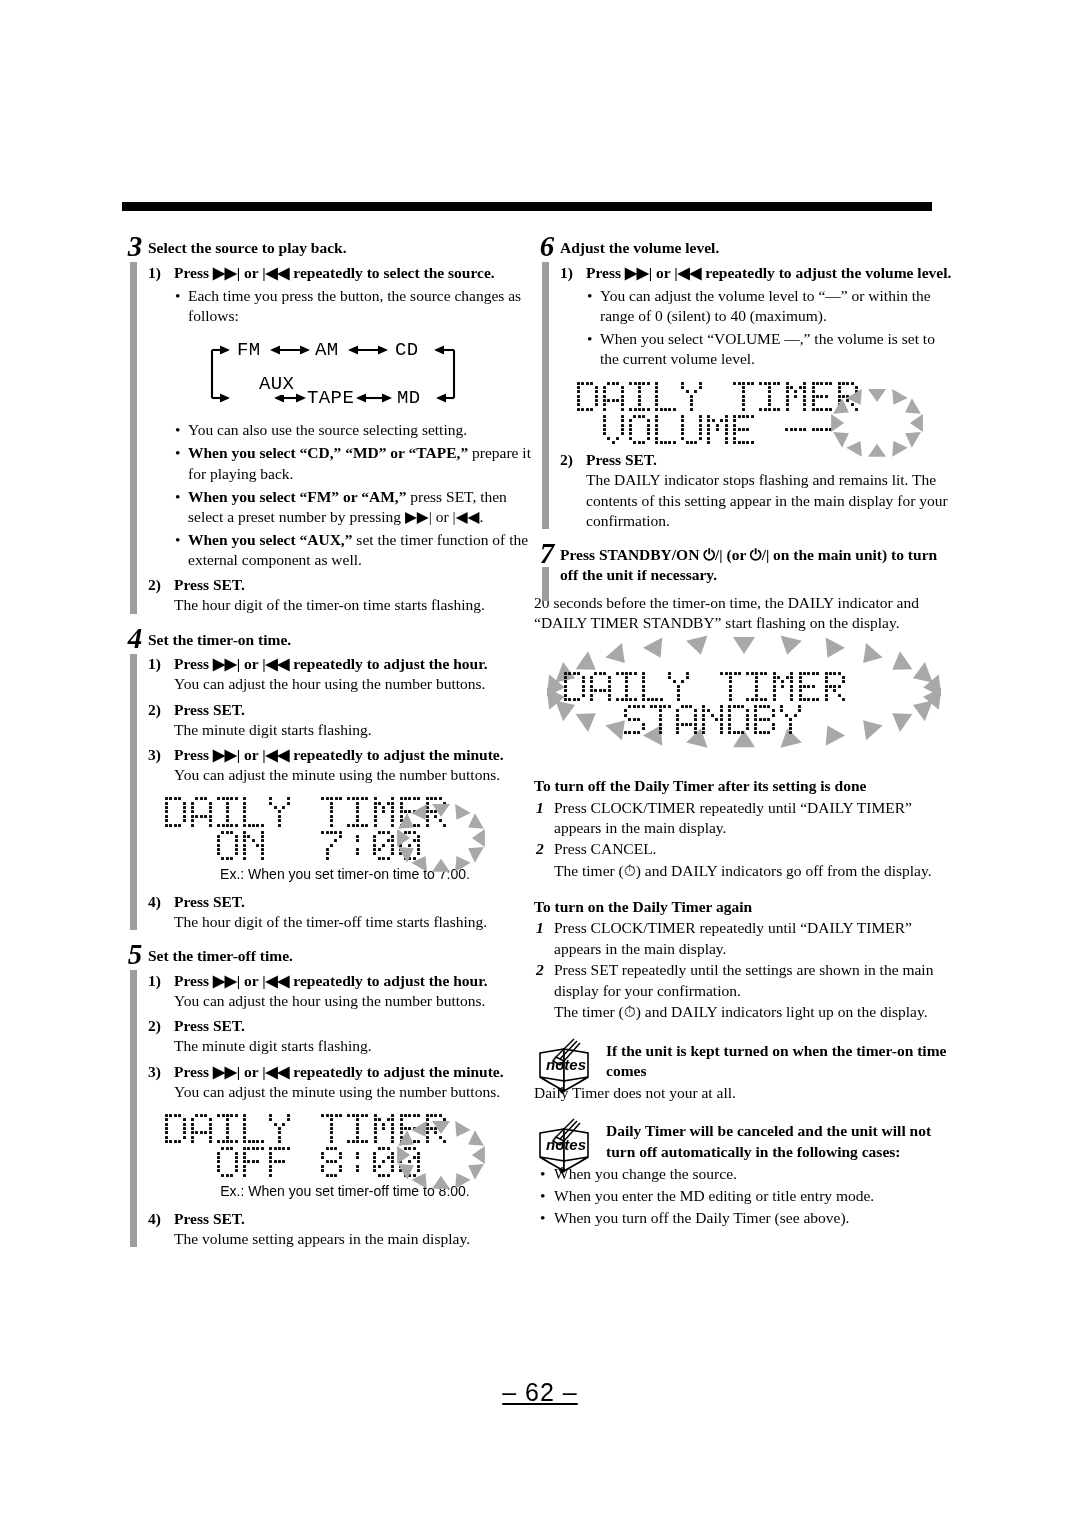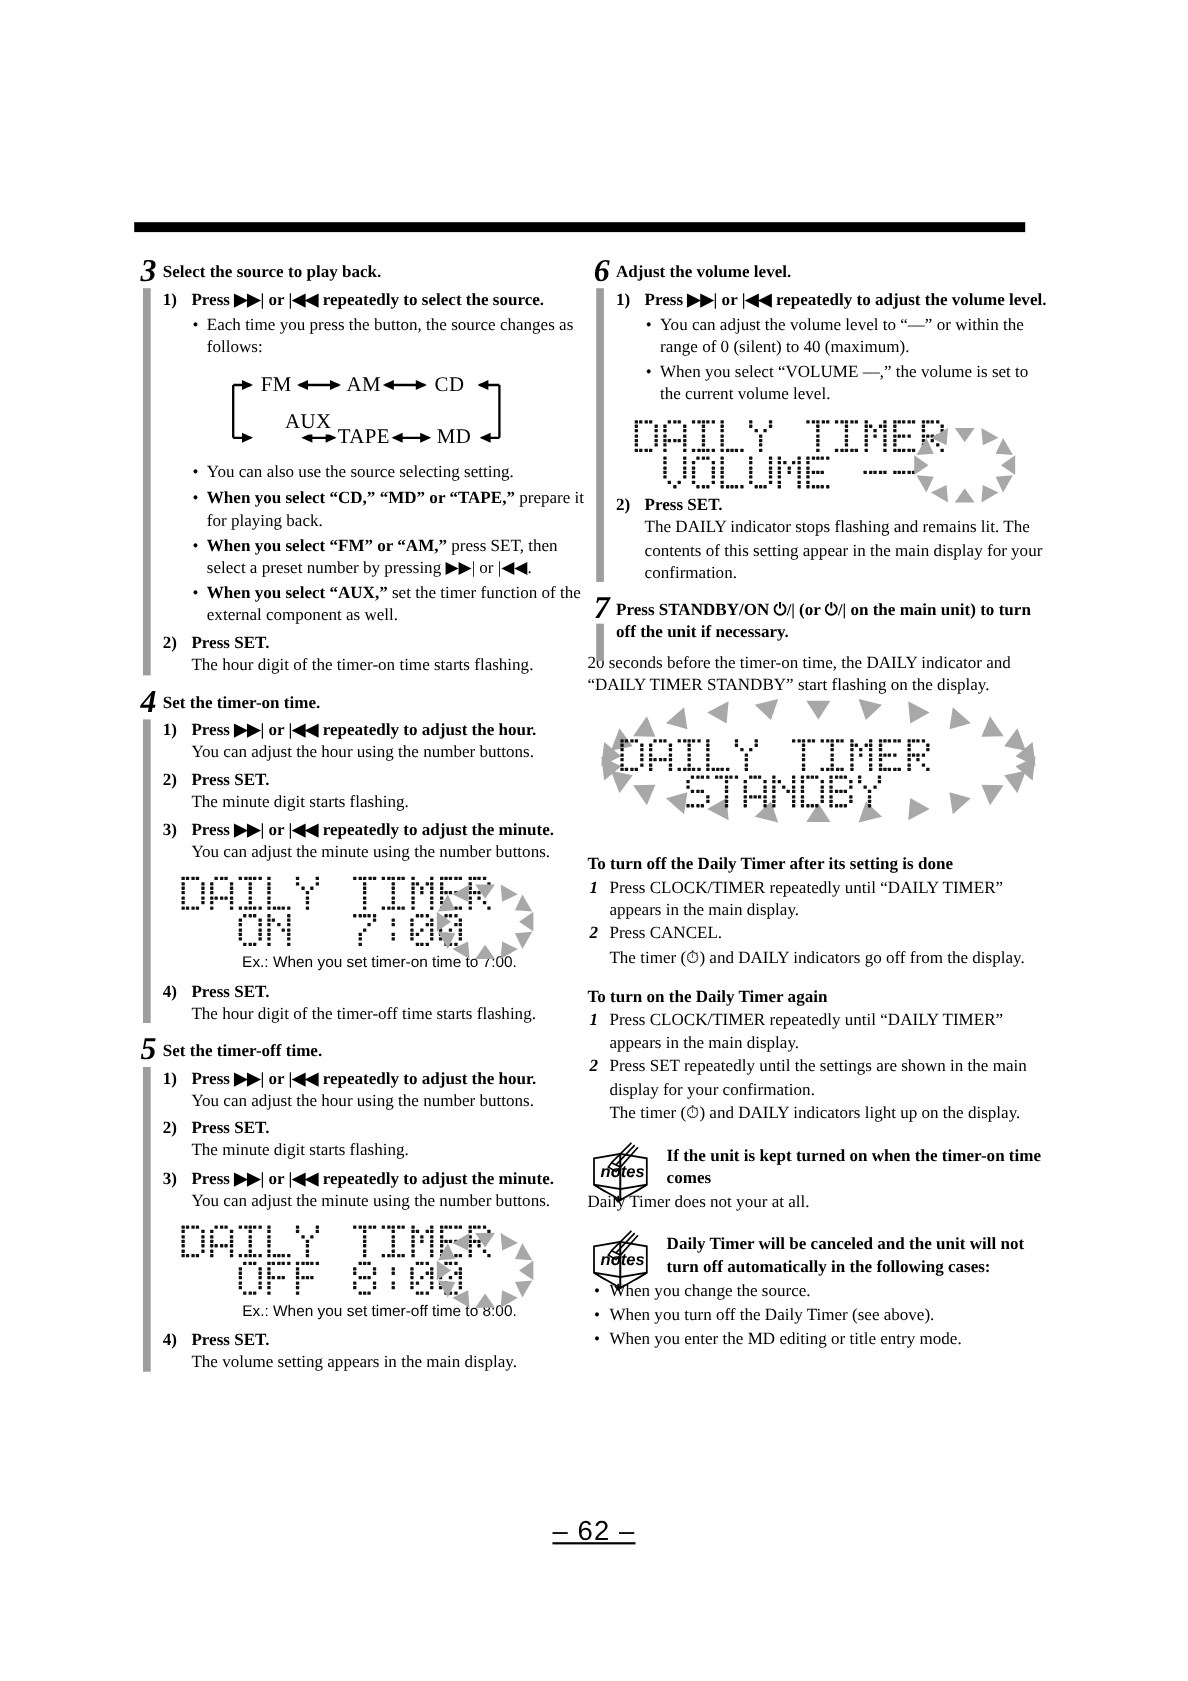--- a/index.html
+++ b/index.html
@@ -35,21 +35,21 @@
 
   .plain{font-size:15.5px;line-height:1.32;margin-top:8px;}
 
   .sec-head{font-weight:bold;font-size:15.5px;margin-top:16px;line-height:1.3;}
   .num-item{position:relative;padding-left:20px;font-size:15.5px;line-height:1.32;margin-top:1px;}
   .num-item .n{position:absolute;left:2px;top:0;font-weight:bold;font-style:italic;
                font-family:"Liberation Serif",serif;}
 
   
   .flow{margin:10px 0 6px 56px;width:270px;height:78px;position:relative;
-        font-family:Liberation Serif, serif;}
+        font-family:Liberation Mono, monospace;}
   .flow svg{position:absolute;left:0;top:0;}
   .flow .lbl{position:absolute;font-size:19px;letter-spacing:.4px;background:#fff;padding:0 1px;}
 
   
   .lcd{position:relative;margin:12px auto 4px auto;}
   .lcd-rows{position:relative;}
   .dmrow{display:flex;justify-content:flex-start;align-items:flex-start;}
   .dmchar{display:grid;grid-template-columns:repeat(5,3px);grid-template-rows:repeat(7,3px);
           gap:1.4px;margin-right:5.5px;}
   .dot{width:3px;height:3px;background:#111;border-radius:.5px;}
@@ -3228,19 +3228,19 @@
             <path d="M22,20 L40,2"></path>
               <path d="M26,22 L43,4"></path>
               <path d="M30,24 L46,6"></path>
             <path d="M19,24 L22,20 L30,24 L26,28 Z" fill="#fff"></path>
           </g>
           <text x="32" y="33" font-family="Liberation Sans, sans-serif" font-size="15" font-weight="bold" font-style="italic" text-anchor="middle">notes</text>
         </svg>
       </div>
       <div class="note-txt">Daily Timer will be canceled and the unit will not turn off automatically in the following cases:</div>
       <div class="note-bul">When you change the source.</div>
+      <div class="note-bul">When you enter the MD editing or title entry mode.</div>
       <div class="note-bul">When you turn off the Daily Timer (see above).</div>
-      <div class="note-bul">When you enter the MD editing or title entry mode.</div>
     </div>
   </div>
 
   <div class="pagenum">– 62 –</div>
 </div>
 
 </body></html>

